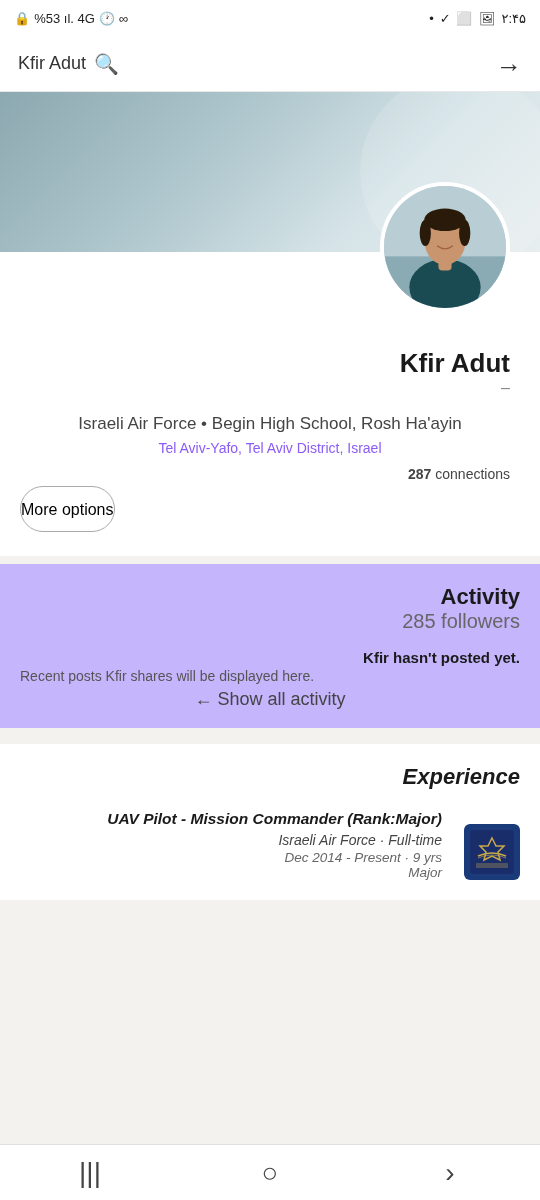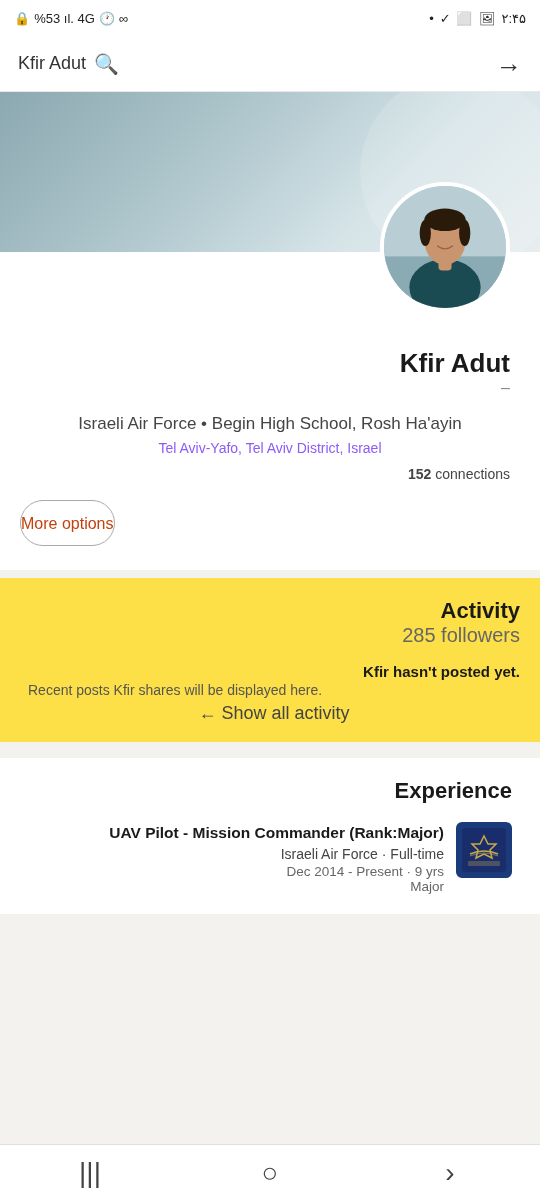--- a/index.html
+++ b/index.html
@@ -142,42 +142,42 @@
       color: #444;
       padding-right: 10px;
       margin-top: 10px;
     }
     .connections-count {
       font-weight: 600;
     }
 
     .more-options-btn {
       display: block;
-      margin: 18px 20px 4px 20px;
+      margin: 4px 20px 4px 20px;
       border: 1.5px solid #aaa;
       border-radius: 28px;
       background: #fff;
       height: 46px;
       line-height: 46px;
       text-align: center;
       font-size: 16px;
-      color: #c2410c;
+      color: #000000;
       cursor: pointer;
     }
 
     
     .section-divider {
       height: 8px;
       background: #f3f2ee;
     }
 
     
     .activity-section {
-      background: #fde047;
-      padding: 20px 20px 10px 28px;
+      background: #c4b5fd;
+      padding: 20px 20px 10px 20px;
     }
     .activity-title {
       font-size: 22px;
       font-weight: 700;
       color: #1a1a1a;
       text-align: right;
     }
     .activity-followers {
       font-size: 20px;
       color: #666;
@@ -203,34 +203,35 @@
       font-size: 18px;
       color: #444;
       text-align: center;
       cursor: pointer;
     }
 
     
     .experience-section {
       background: #fff;
       margin-top: 8px;
-      padding: 20px 28px 20px 20px;
+      padding: 20px 20px 20px 20px;
+      font-style: italic;
     }
     .experience-title {
       font-size: 22px;
       font-weight: 700;
       color: #1a1a1a;
       text-align: right;
       margin-bottom: 18px;
     }
     .experience-item {
       display: flex;
       flex-direction: row-reverse;
-      align-items: flex-start;
-      gap: 12px;
+      align-items: flex-end;
+      gap: 22px;
     }
     .exp-logo {
       width: 56px;
       height: 56px;
       flex-shrink: 0;
       border-radius: 6px;
       background: #1a3a7a;
       display: flex;
       align-items: center;
       justify-content: center;
@@ -352,21 +353,21 @@
     </div>
   </div>
 
   <div class="profile-info">
     <div style="min-height: 70px;"></div>
     <div class="profile-name">Kfir Adut</div>
     <div class="profile-dash">–</div>
     <div class="profile-subtitle">Israeli Air Force • Begin High School, Rosh Ha'ayin</div>
     <div class="profile-location">Tel Aviv-Yafo, Tel Aviv District, Israel</div>
     <div class="profile-connections">
-      <span class="connections-count">152</span>
+      <span class="connections-count">287</span>
       <span>connections</span>
     </div>
   </div>
 
   <button class="more-options-btn">More options</button>
 </div>
 
 <div class="section-divider"></div>
 
 <div class="activity-section">

